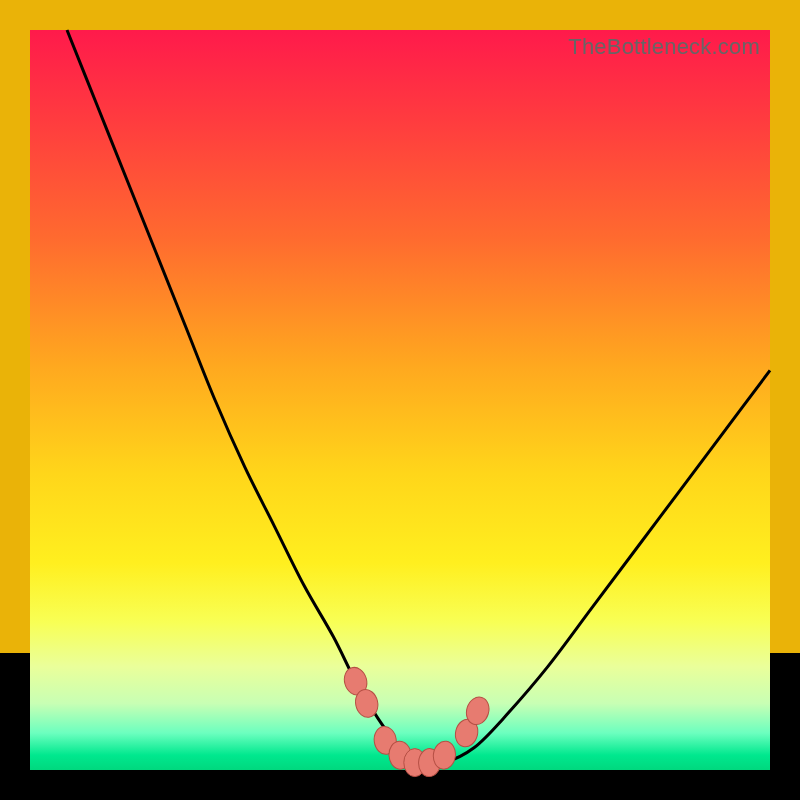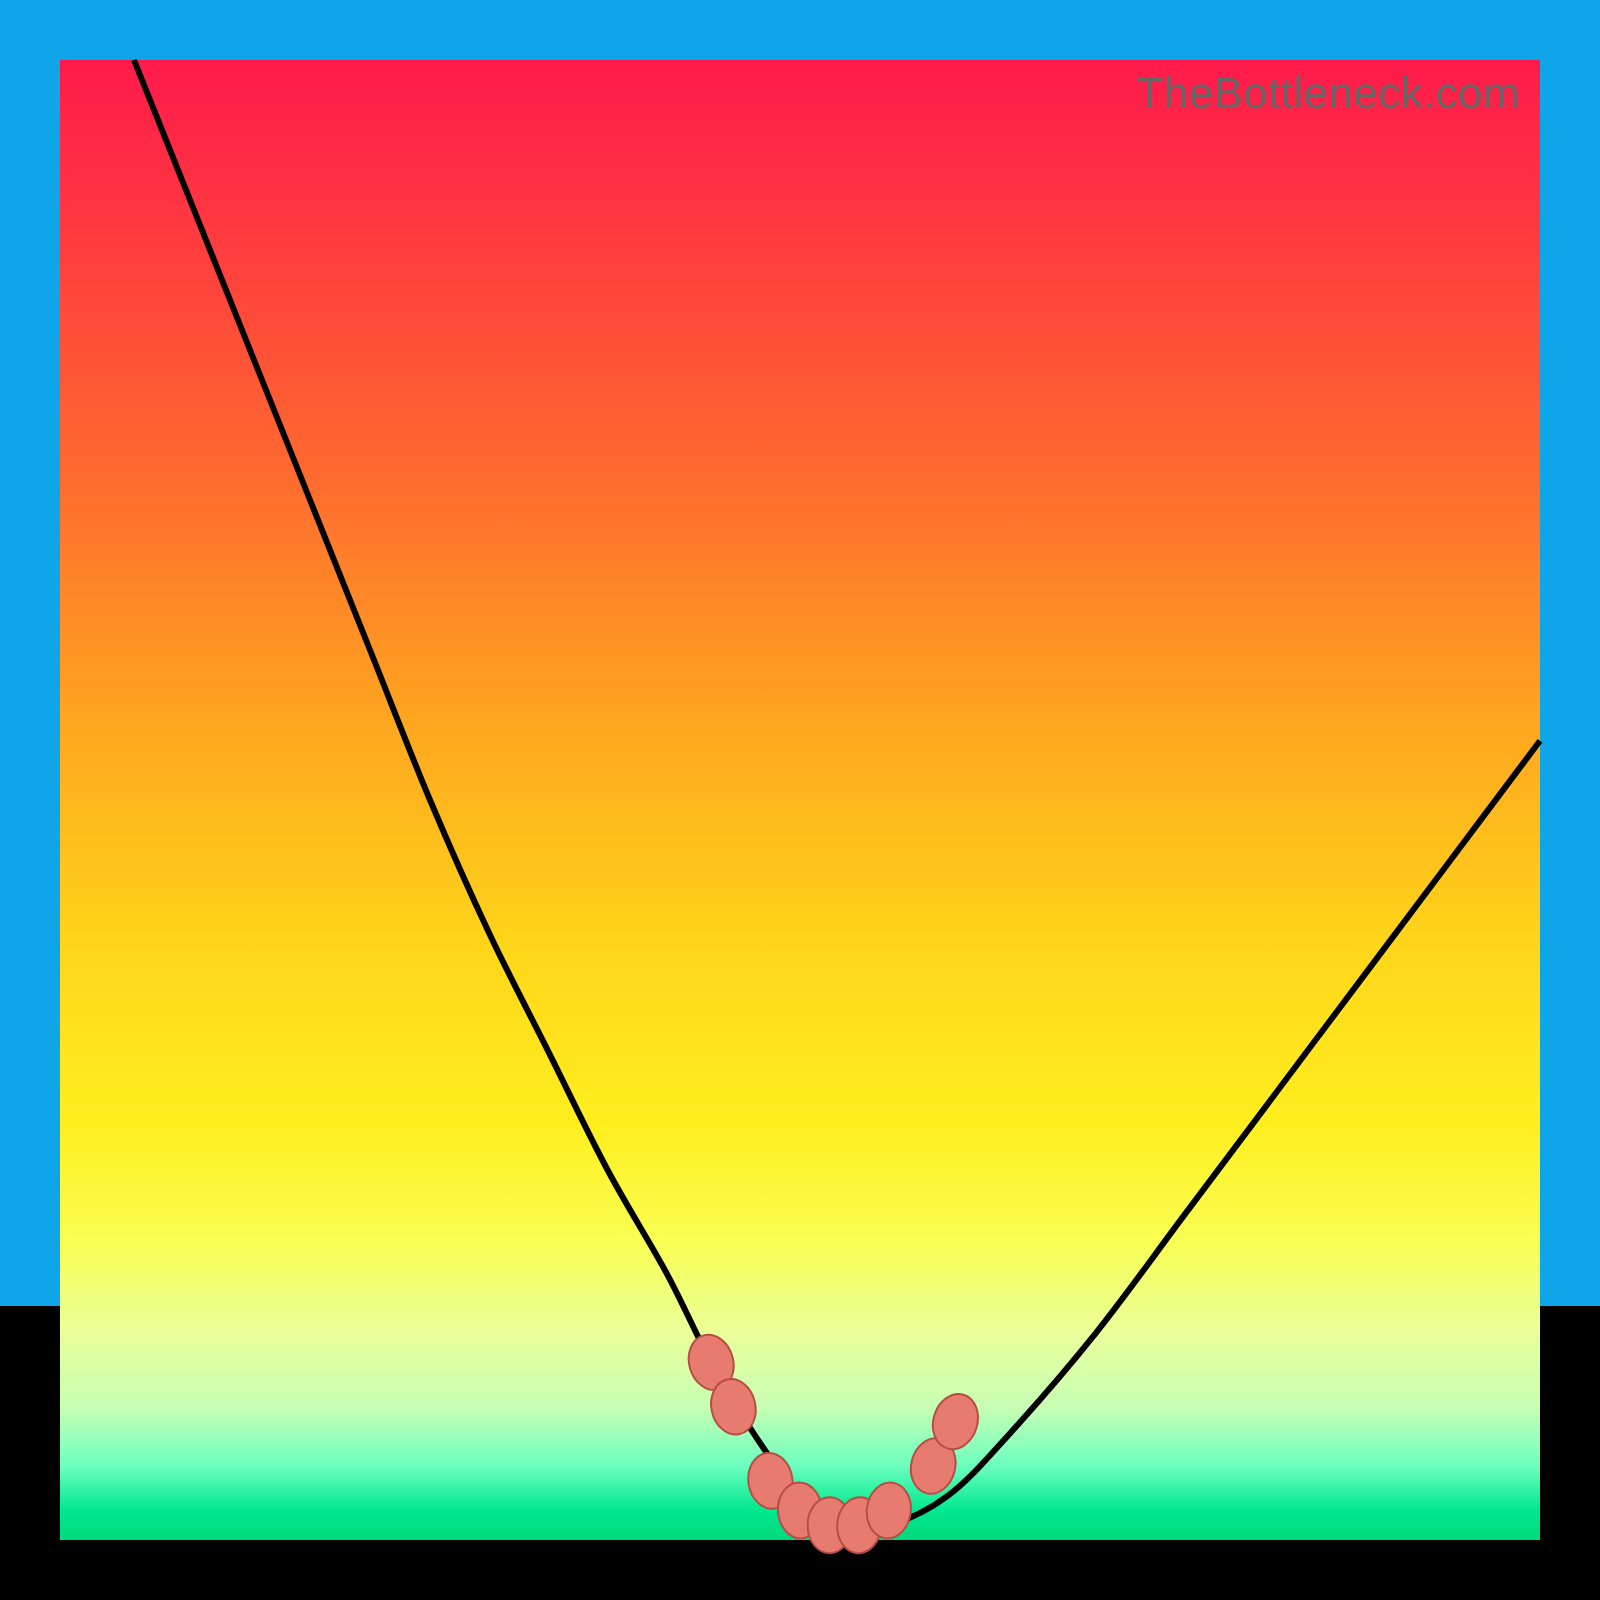--- a/index.html
+++ b/index.html
@@ -10,21 +10,21 @@
     background: #000;
     overflow: hidden;
     font-family: Arial, Helvetica, sans-serif;
   }
   .frame {
     position: absolute;
     left: 0;
     top: 0;
     width: 800px;
     height: 653px;
-    background: #0ea5e9;
+    background: #eab308;
   }
   .plot {
     position: absolute;
     left: 30px;
     top: 30px;
     width: 740px;
     height: 740px;
     background: linear-gradient(
       to bottom,
       #ff1a4b 0%,

